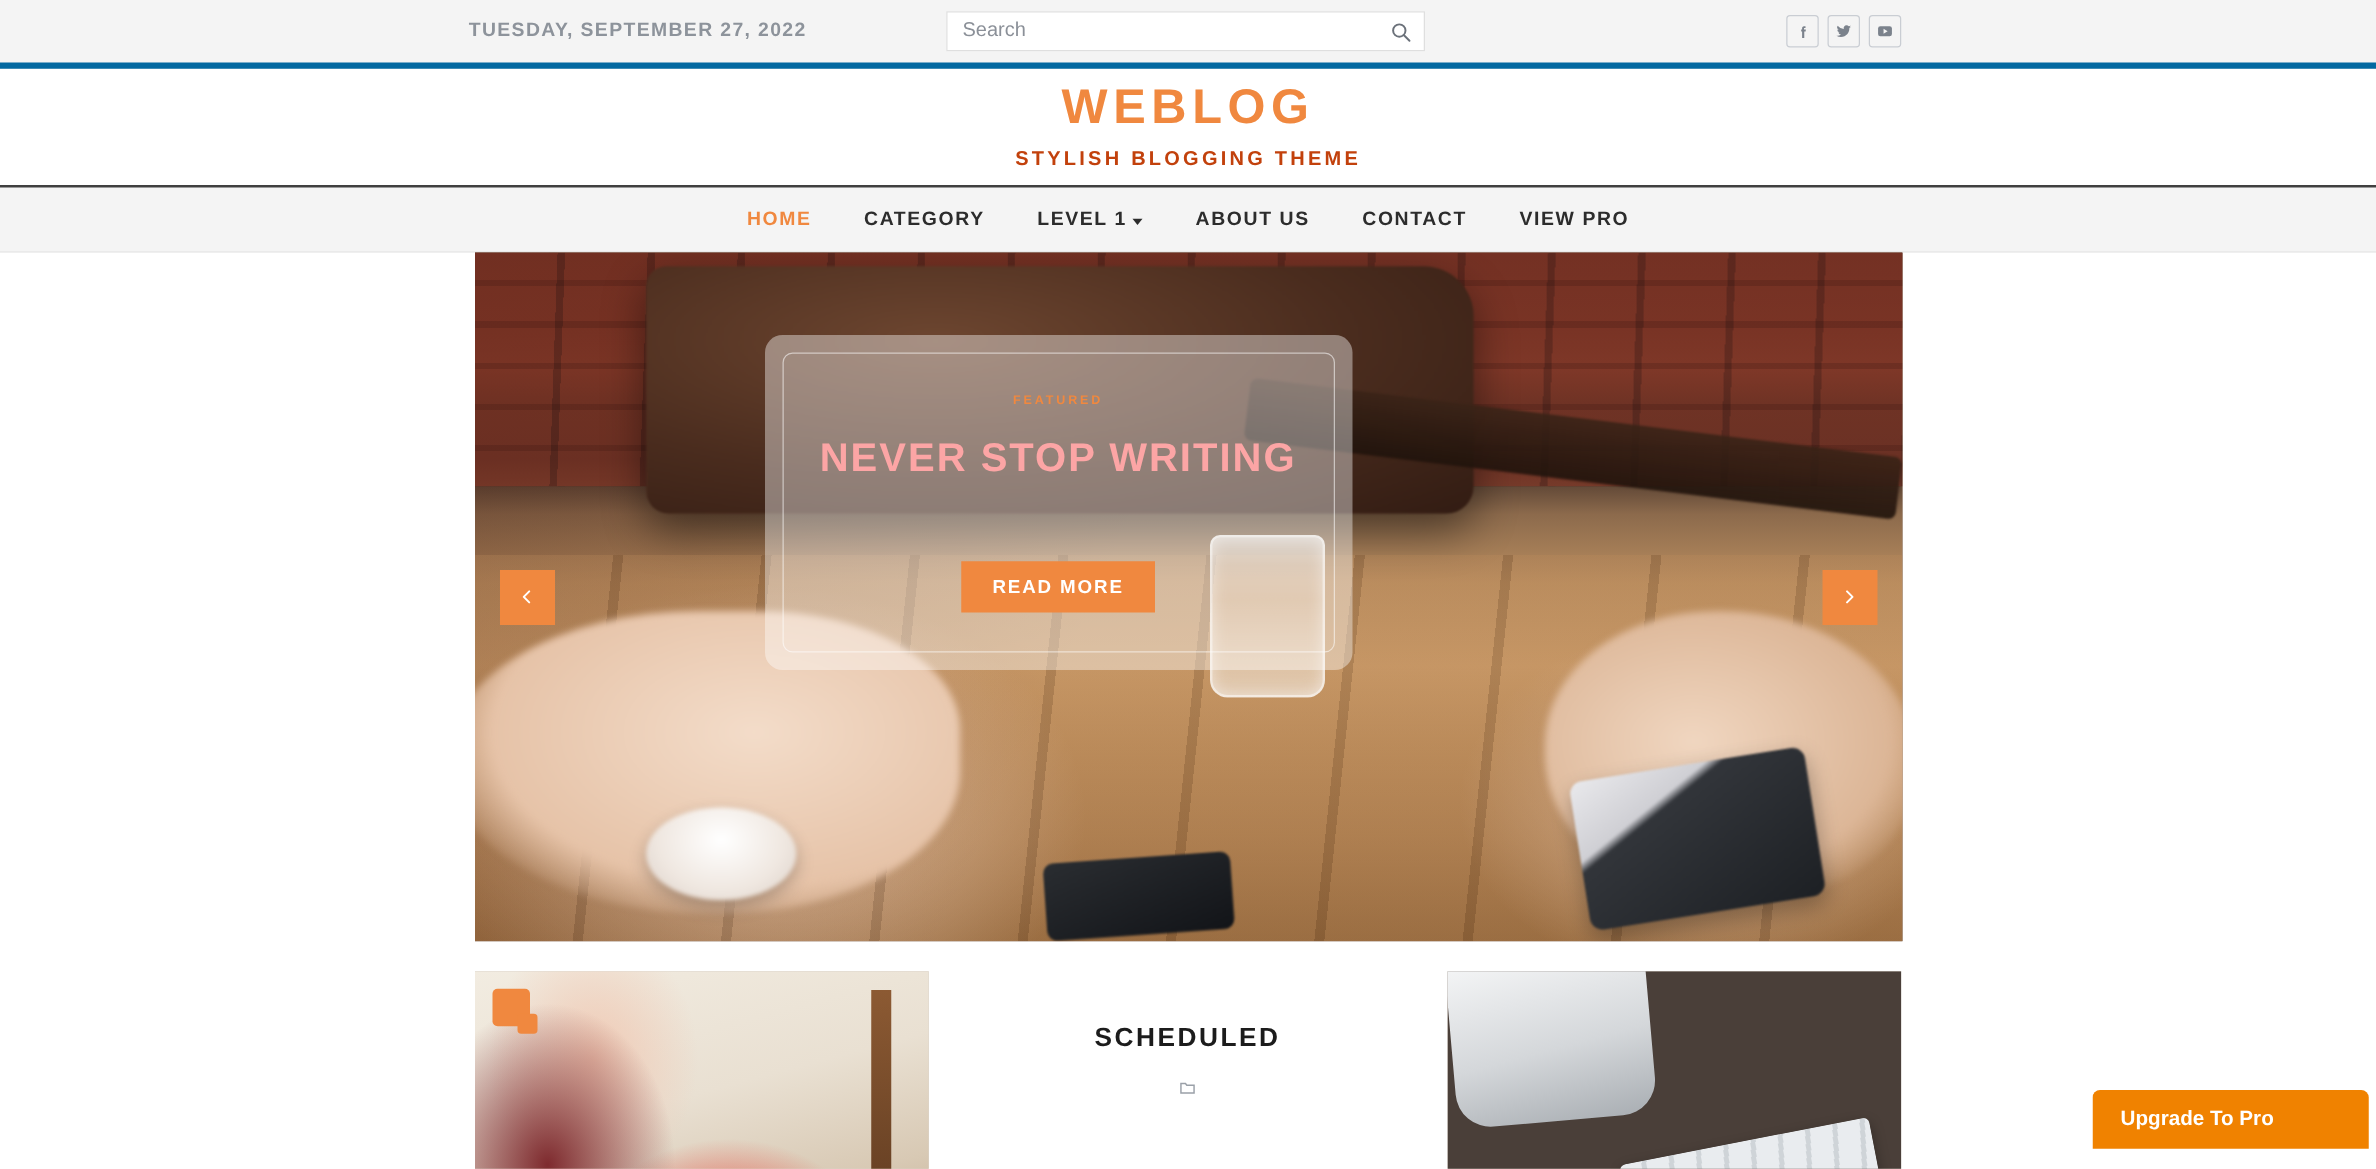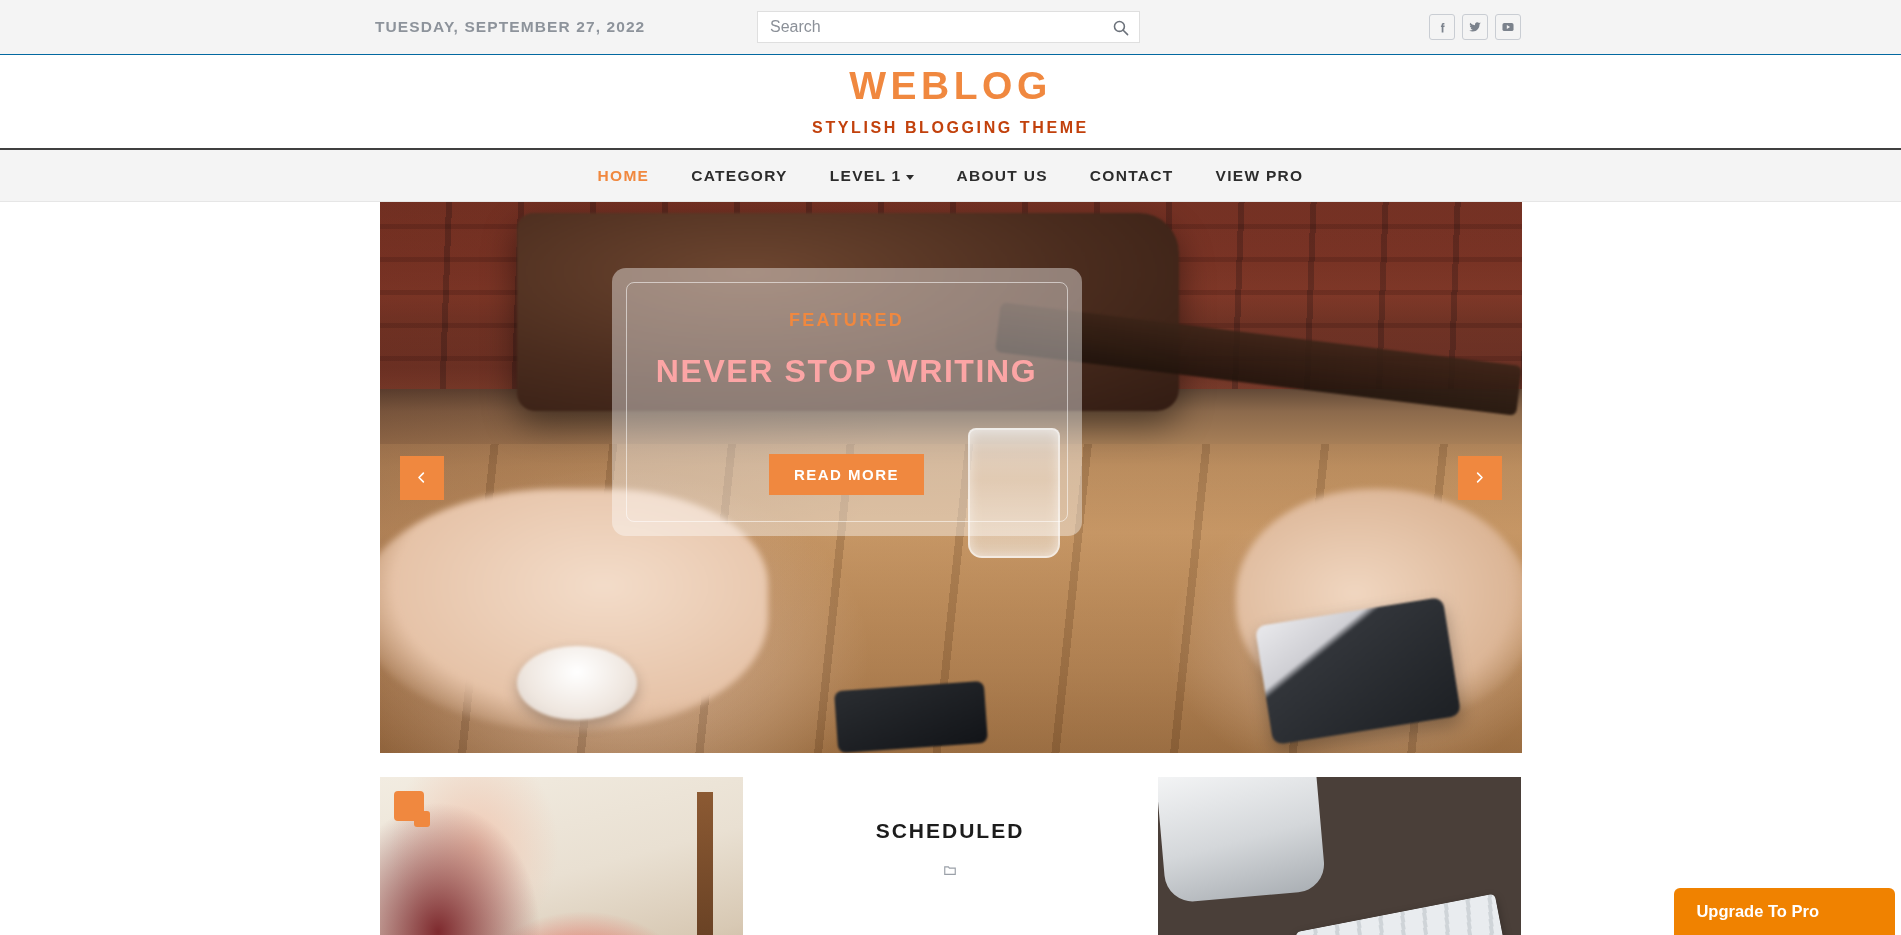--- a/index.html
+++ b/index.html
@@ -9,21 +9,21 @@
     width: 1901px; height: 935px;
     overflow: hidden;
     background: #ffffff;
     font-family: "Liberation Sans", sans-serif;
   }
 
   
   .topbar {
     height: 55px;
     background: #f4f4f4;
-    border-bottom: 1px solid #0369a1;
+    border-bottom: 5px solid #0369a1;
     display: flex;
     align-items: center;
     position: relative;
   }
   .topbar-date {
     position: absolute;
     left: 375px;
     font-size: 15.5px;
     letter-spacing: 1.1px;
     color: #8d939b;
@@ -267,21 +267,21 @@
   .hero-overlay-inner {
     width: 100%; height: 100%;
     border: 1px solid rgba(255,255,255,0.55);
     border-radius: 8px;
     display: flex;
     flex-direction: column;
     align-items: center;
     justify-content: center;
   }
   .hero-featured {
-    font-size: 18px;
+    font-size: 10px;
     letter-spacing: 2.3px;
     font-weight: 600;
     color: #f0883f;
     margin-bottom: 22px;
   }
   .hero-title {
     font-size: 32px;
     letter-spacing: 1.6px;
     font-weight: 700;
     color: #fca5a5;
@@ -432,21 +432,21 @@
     justify-content: center;
     align-items: center;
     gap: 7px;
     font-size: 13px;
     color: #9aa0a8;
   }
 
   
   .upgrade-btn {
     position: fixed;
-    right: 0px; bottom: 0px;
+    right: 0px; bottom: 16px;
     background: #f08200;
     color: #ffffff;
     font-size: 16.5px;
     font-weight: 700;
     padding: 14px 76px 14px 22px;
     border: 0;
     border-radius: 6px 6px 0 0;
     cursor: pointer;
     font-family: "Liberation Sans", sans-serif;
     margin-right: 6px;

